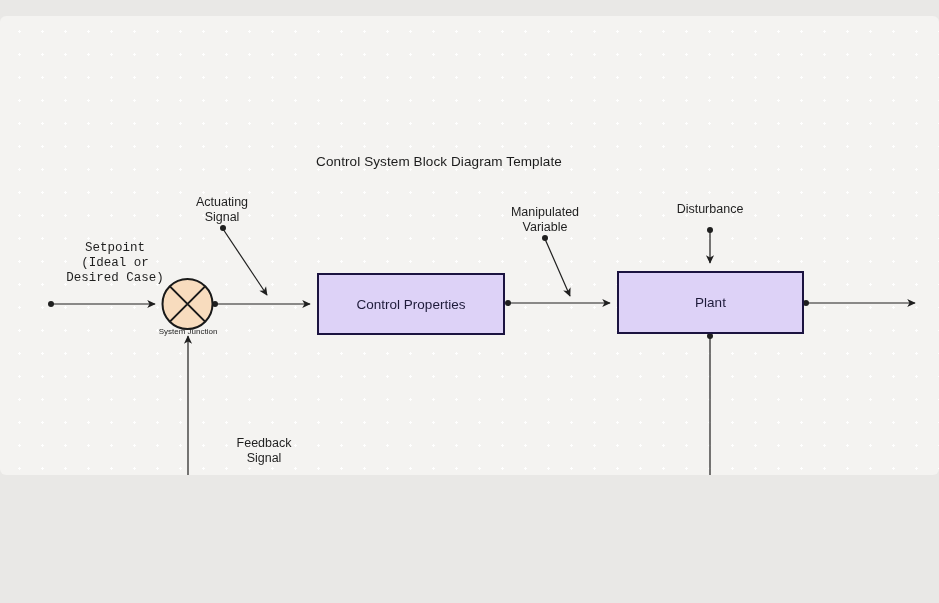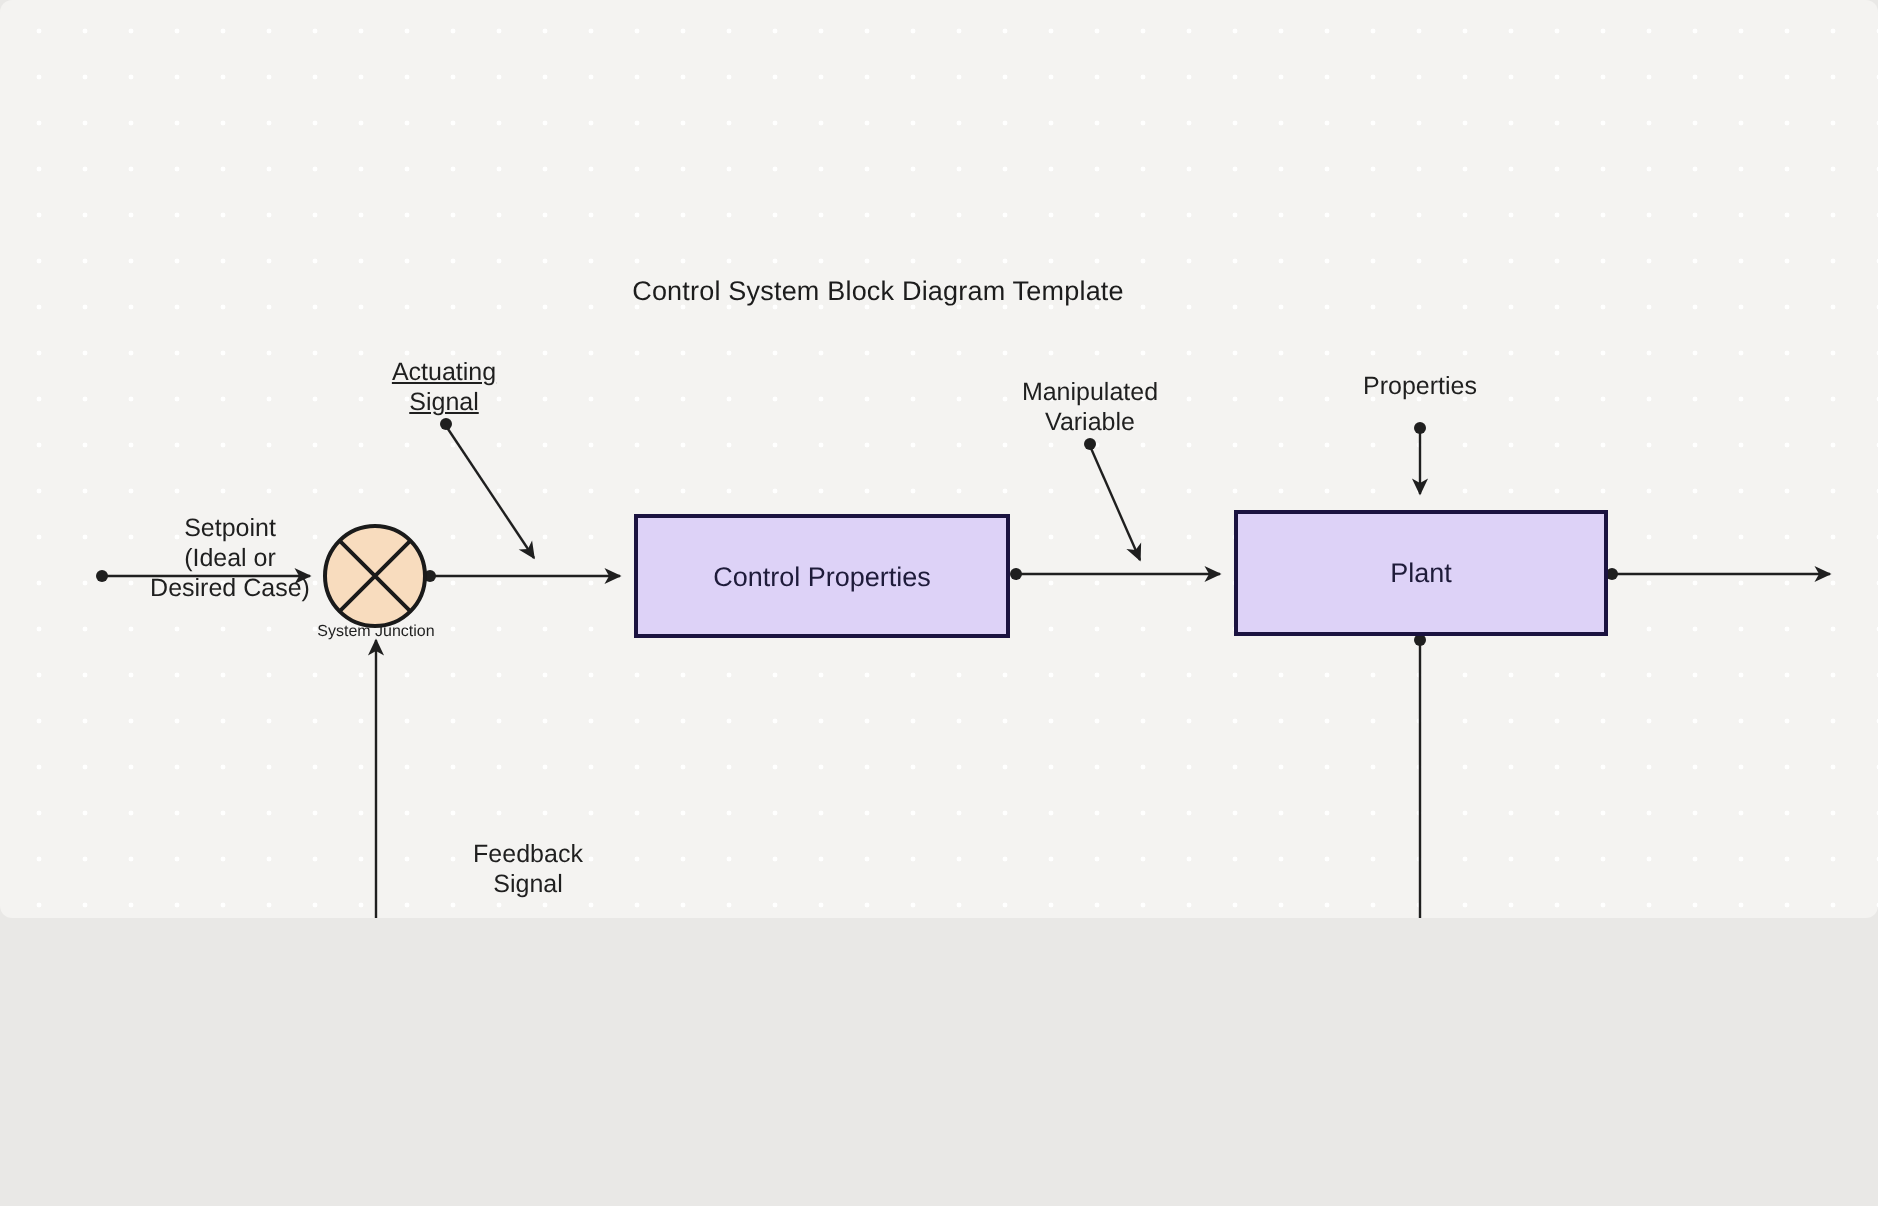--- a/index.html
+++ b/index.html
@@ -1,21 +1,21 @@
 <!DOCTYPE html>
 <html style="--background: #f4f3f1; --block-fill: #ddd2f7; --block-border: #1b1340; --junction-fill: #f8dcbe; --junction-border: #1a1a1a; --line: #1f1f1f; --text: #1f1f1f;"><head>
 <meta charset="utf-8">
 <style>
   * { margin: 0; padding: 0; box-sizing: border-box; }
   html, body { background: #e9e8e6; }
   .canvas {
     position: relative;
     width: 939px;
     height: 459px;
-    margin: 0 auto;
+    margin: 16px auto;
     overflow: hidden;
     font-family: "Liberation Sans", sans-serif;
     color: var(--text, #1f1f1f);
     background-color: var(--background, #f4f3f1);
     background-image: radial-gradient(circle, #ffffff 1.2px, rgba(255,255,255,0) 1.3px);
     background-size: 23px 23px;
     background-position: 8px 4px;
     border-radius: 6px;
   }
   .diagram-svg { position: absolute; left: 0; top: 0; }
@@ -43,22 +43,22 @@
   .node-plant   { left: 617px; top: 255px; width: 187px; height: 63px; }
   .node-feedback{ left: 448px; top: 435px; width: 187px; height: 63px; }
   .lbl {
     position: absolute;
     text-align: center;
     font-size: 12.5px;
     line-height: 15px;
     white-space: pre-line;
     color: var(--text, #1f1f1f);
   }
-  .lbl-setpoint    { left: 50px;  top: 257px; width: 130px; }
-  .lbl-actuating   { left: 167px; top: 179px; width: 110px; text-decoration: underline; }
+  .lbl-setpoint    { left: 50px;  top: 225px; width: 130px; font-family: Liberation Mono, monospace; }
+  .lbl-actuating   { left: 167px; top: 179px; width: 110px; }
   .lbl-manipulated { left: 490px; top: 189px; width: 110px; }
   .lbl-disturbance { left: 655px; top: 186px; width: 110px; }
   .lbl-output      { left: 803px; top: 237px; width: 110px; }
   .lbl-feedback    { left: 209px; top: 420px; width: 110px; }
   .lbl-junction    { left: 142px; top: 311px; width: 92px; font-size: 8px; line-height: 10px; }
 </style>
 </head>
 <body>
 
 <div class="canvas">
@@ -109,18 +109,18 @@
     <span>Plant</span>
   </div>
 
   <div class="lbl lbl-setpoint">Setpoint
 (Ideal or
 Desired Case)</div>
   <div class="lbl lbl-actuating">Actuating
 Signal</div>
   <div class="lbl lbl-manipulated">Manipulated
 Variable</div>
-  <div class="lbl lbl-disturbance">Properties</div>
+  <div class="lbl lbl-disturbance">Disturbance</div>
   <div class="lbl lbl-feedback">Feedback
 Signal</div>
   <div class="lbl lbl-junction">System Junction</div>
 
 </div>
 
 </body></html>

